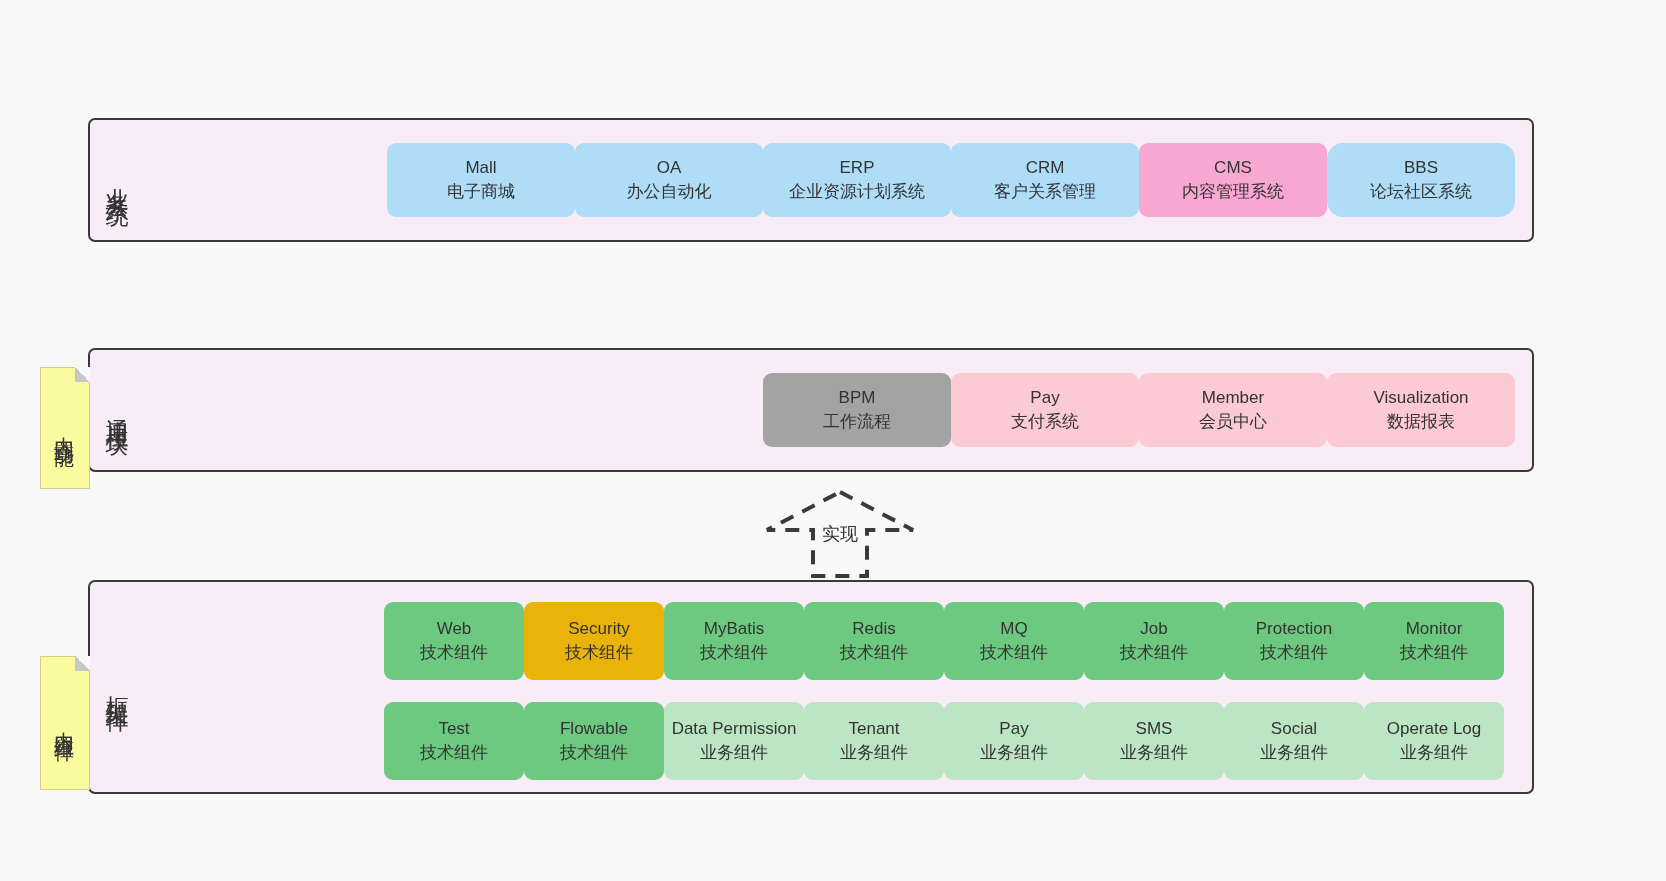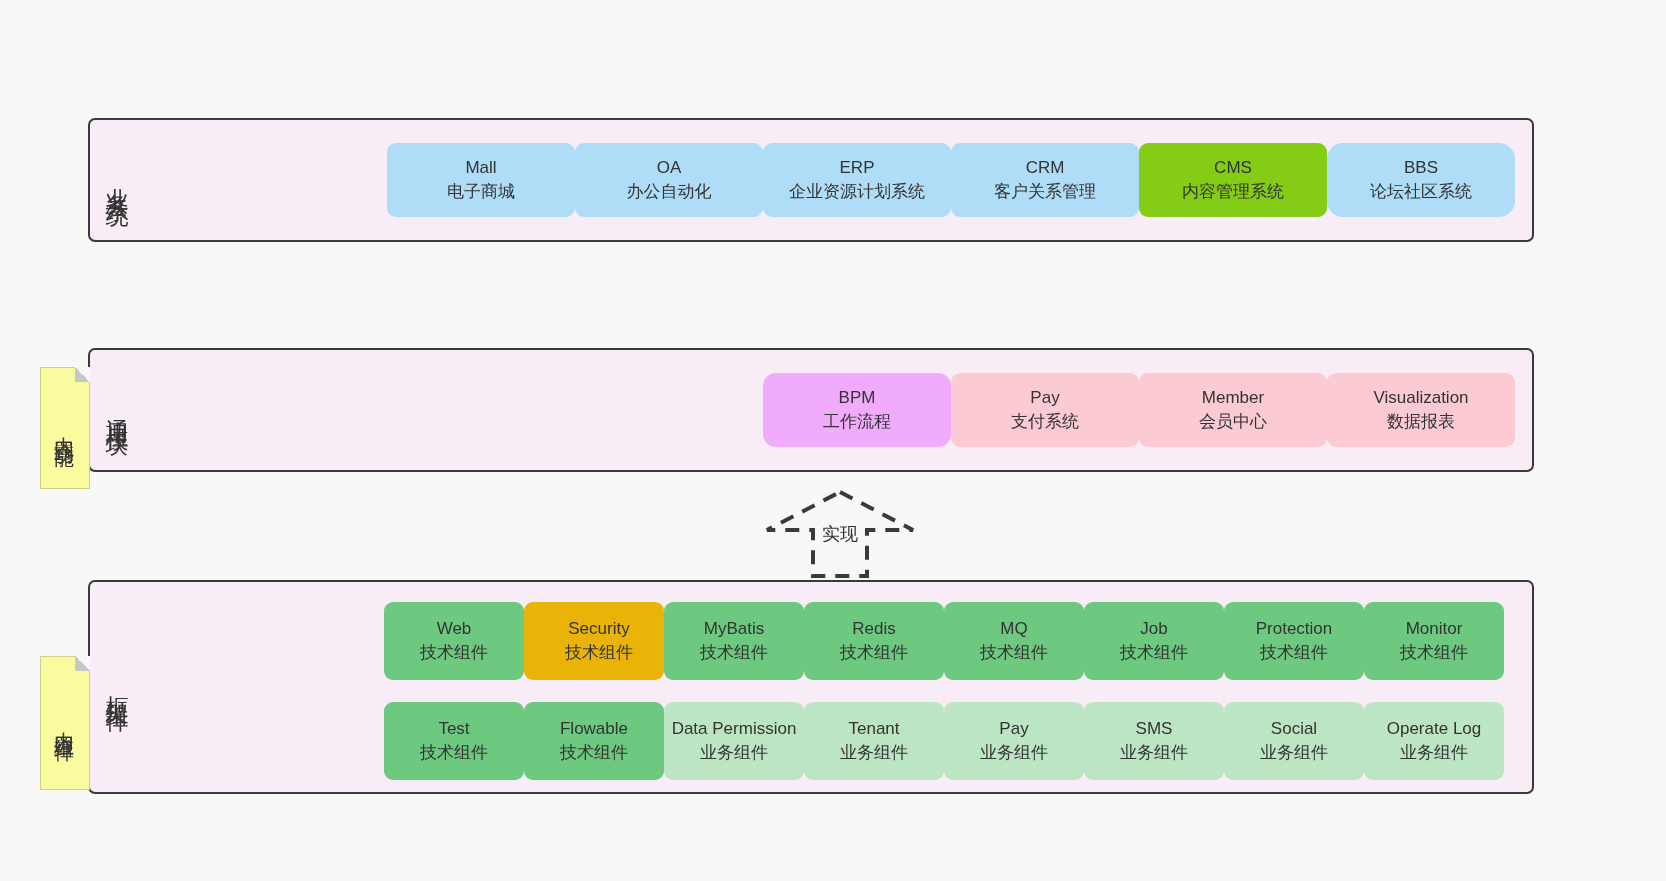--- a/index.html
+++ b/index.html
@@ -136,39 +136,39 @@
     <div class="box-sub">办公自动化</div>
   </div>
         <div class="box" style="background: rgb(175, 220, 247);">
     <div class="box-title">ERP</div>
     <div class="box-sub">企业资源计划系统</div>
   </div>
         <div class="box" style="background: rgb(175, 220, 247);">
     <div class="box-title">CRM</div>
     <div class="box-sub">客户关系管理</div>
   </div>
-        <div class="box" style="background: #84cc16;">
+        <div class="box" style="background: #f9a8d4;">
     <div class="box-title">CMS</div>
     <div class="box-sub">内容管理系统</div>
   </div>
         <div class="box" style="background: rgb(175, 220, 247); border-radius: 16px;">
     <div class="box-title">BBS</div>
     <div class="box-sub">论坛社区系统</div>
   </div>
       </div>
   </section>
 
 
   <section class="band band-b">
     <div class="note">
       <span class="note-text">内置功能</span>
     </div>
     <div class="band-label">通用模块</div>
     <div class="box-row" data-row="0">
-        <div class="box" style="background: #f0abfc; border-radius: 13px;">
+        <div class="box" style="background: #a3a3a3;">
     <div class="box-title">BPM</div>
     <div class="box-sub">工作流程</div>
   </div>
         <div class="box" style="background: rgb(251, 202, 211);">
     <div class="box-title">Pay</div>
     <div class="box-sub">支付系统</div>
   </div>
         <div class="box" style="background: rgb(251, 202, 211);">
     <div class="box-title">Member</div>
     <div class="box-sub">会员中心</div>

